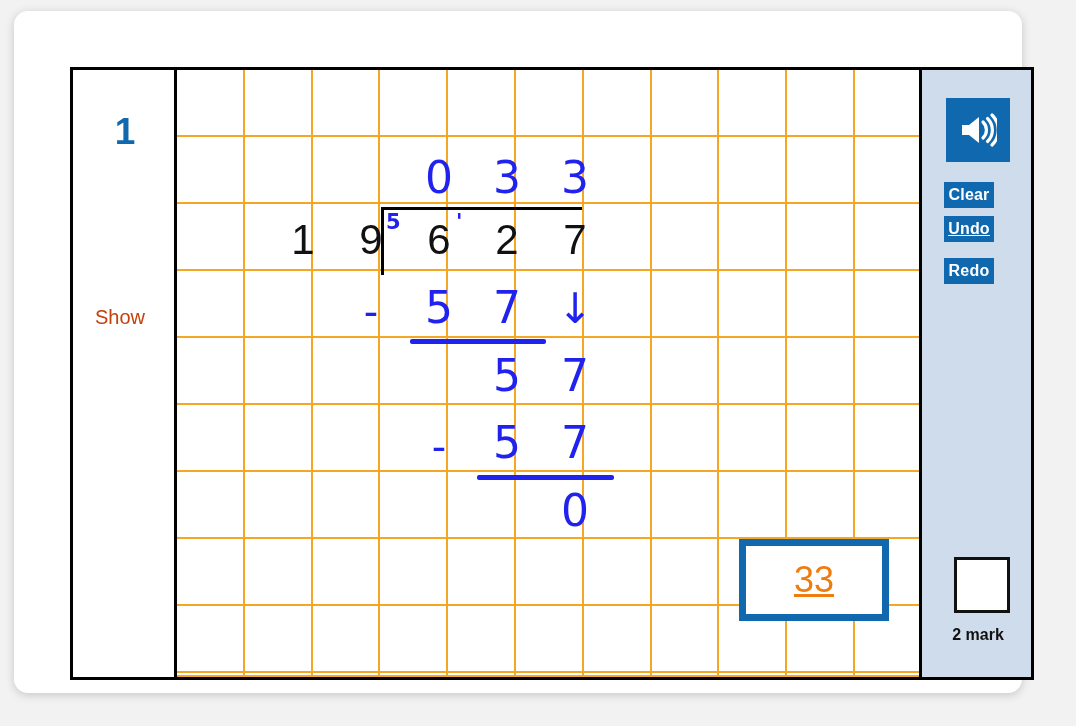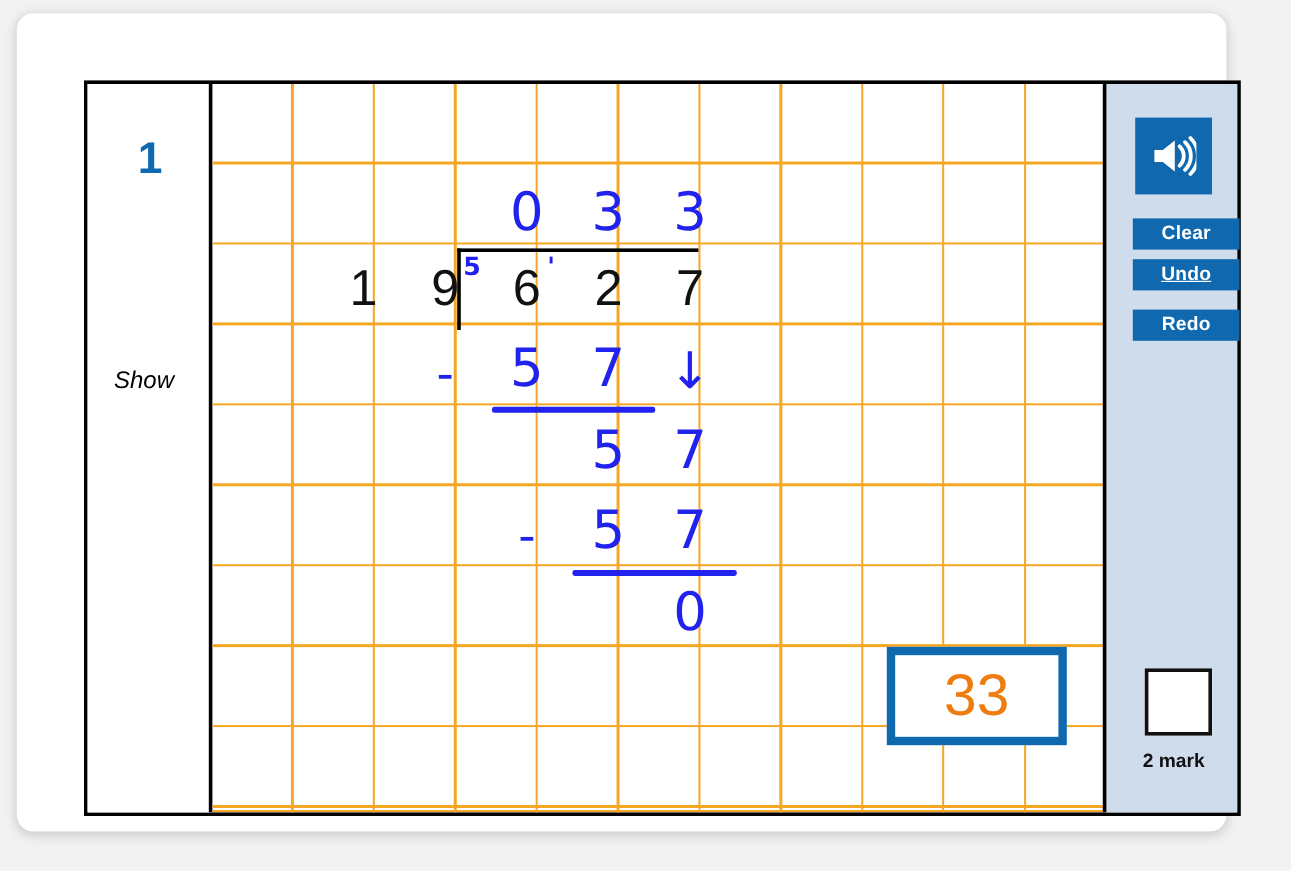--- a/index.html
+++ b/index.html
@@ -55,23 +55,22 @@
     font-weight: bold;
     color: #1069ae;
     line-height: 1;
   }
   #show-method {
     position: absolute;
     left: 0; top: 230px;
     width: 94px;
     text-align: center;
     font-size: 20px;
-    color: #000000;
+    color: #c2410c;
     line-height: 35px;
-    font-style: italic;
   }
   #show-method span { display: block; }
 
   
   #grid-area {
     position: absolute;
     left: 104px; top: 0;
     width: 745px; height: 100%;
     background:
       repeating-linear-gradient(to right,
@@ -149,23 +148,24 @@
   #answer-box {
     position: absolute;
     border: 7px solid #1069ae;
     background: #ffffff;
     display: flex;
     align-items: center;
     justify-content: center;
   }
   #answer-value {
     color: #ef7c0f;
-    font-size: 49px;
+    font-size: 36px;
     font-family: "Liberation Sans", sans-serif;
     line-height: 1;
+    text-decoration: underline;
   }
 
   
   #sidebar {
     position: absolute;
     right: 0; top: 0;
     width: 112px; height: 100%;
     background: #cfdcec;
     border-left: 3px solid #000000;
   }
@@ -177,21 +177,21 @@
     display: flex;
     align-items: center;
     justify-content: center;
     cursor: pointer;
   }
   #audio-btn svg { display: block; }
 
   .tool-btn {
     position: absolute;
     left: 22px;
-    width: 89px; height: 26px;
+    width: 50px; height: 26px;
     background: #1069ae;
     color: #ffffff;
     font-size: 16px;
     font-weight: bold;
     display: flex;
     align-items: center;
     justify-content: center;
     cursor: pointer;
     letter-spacing: 0.2px;
   }

